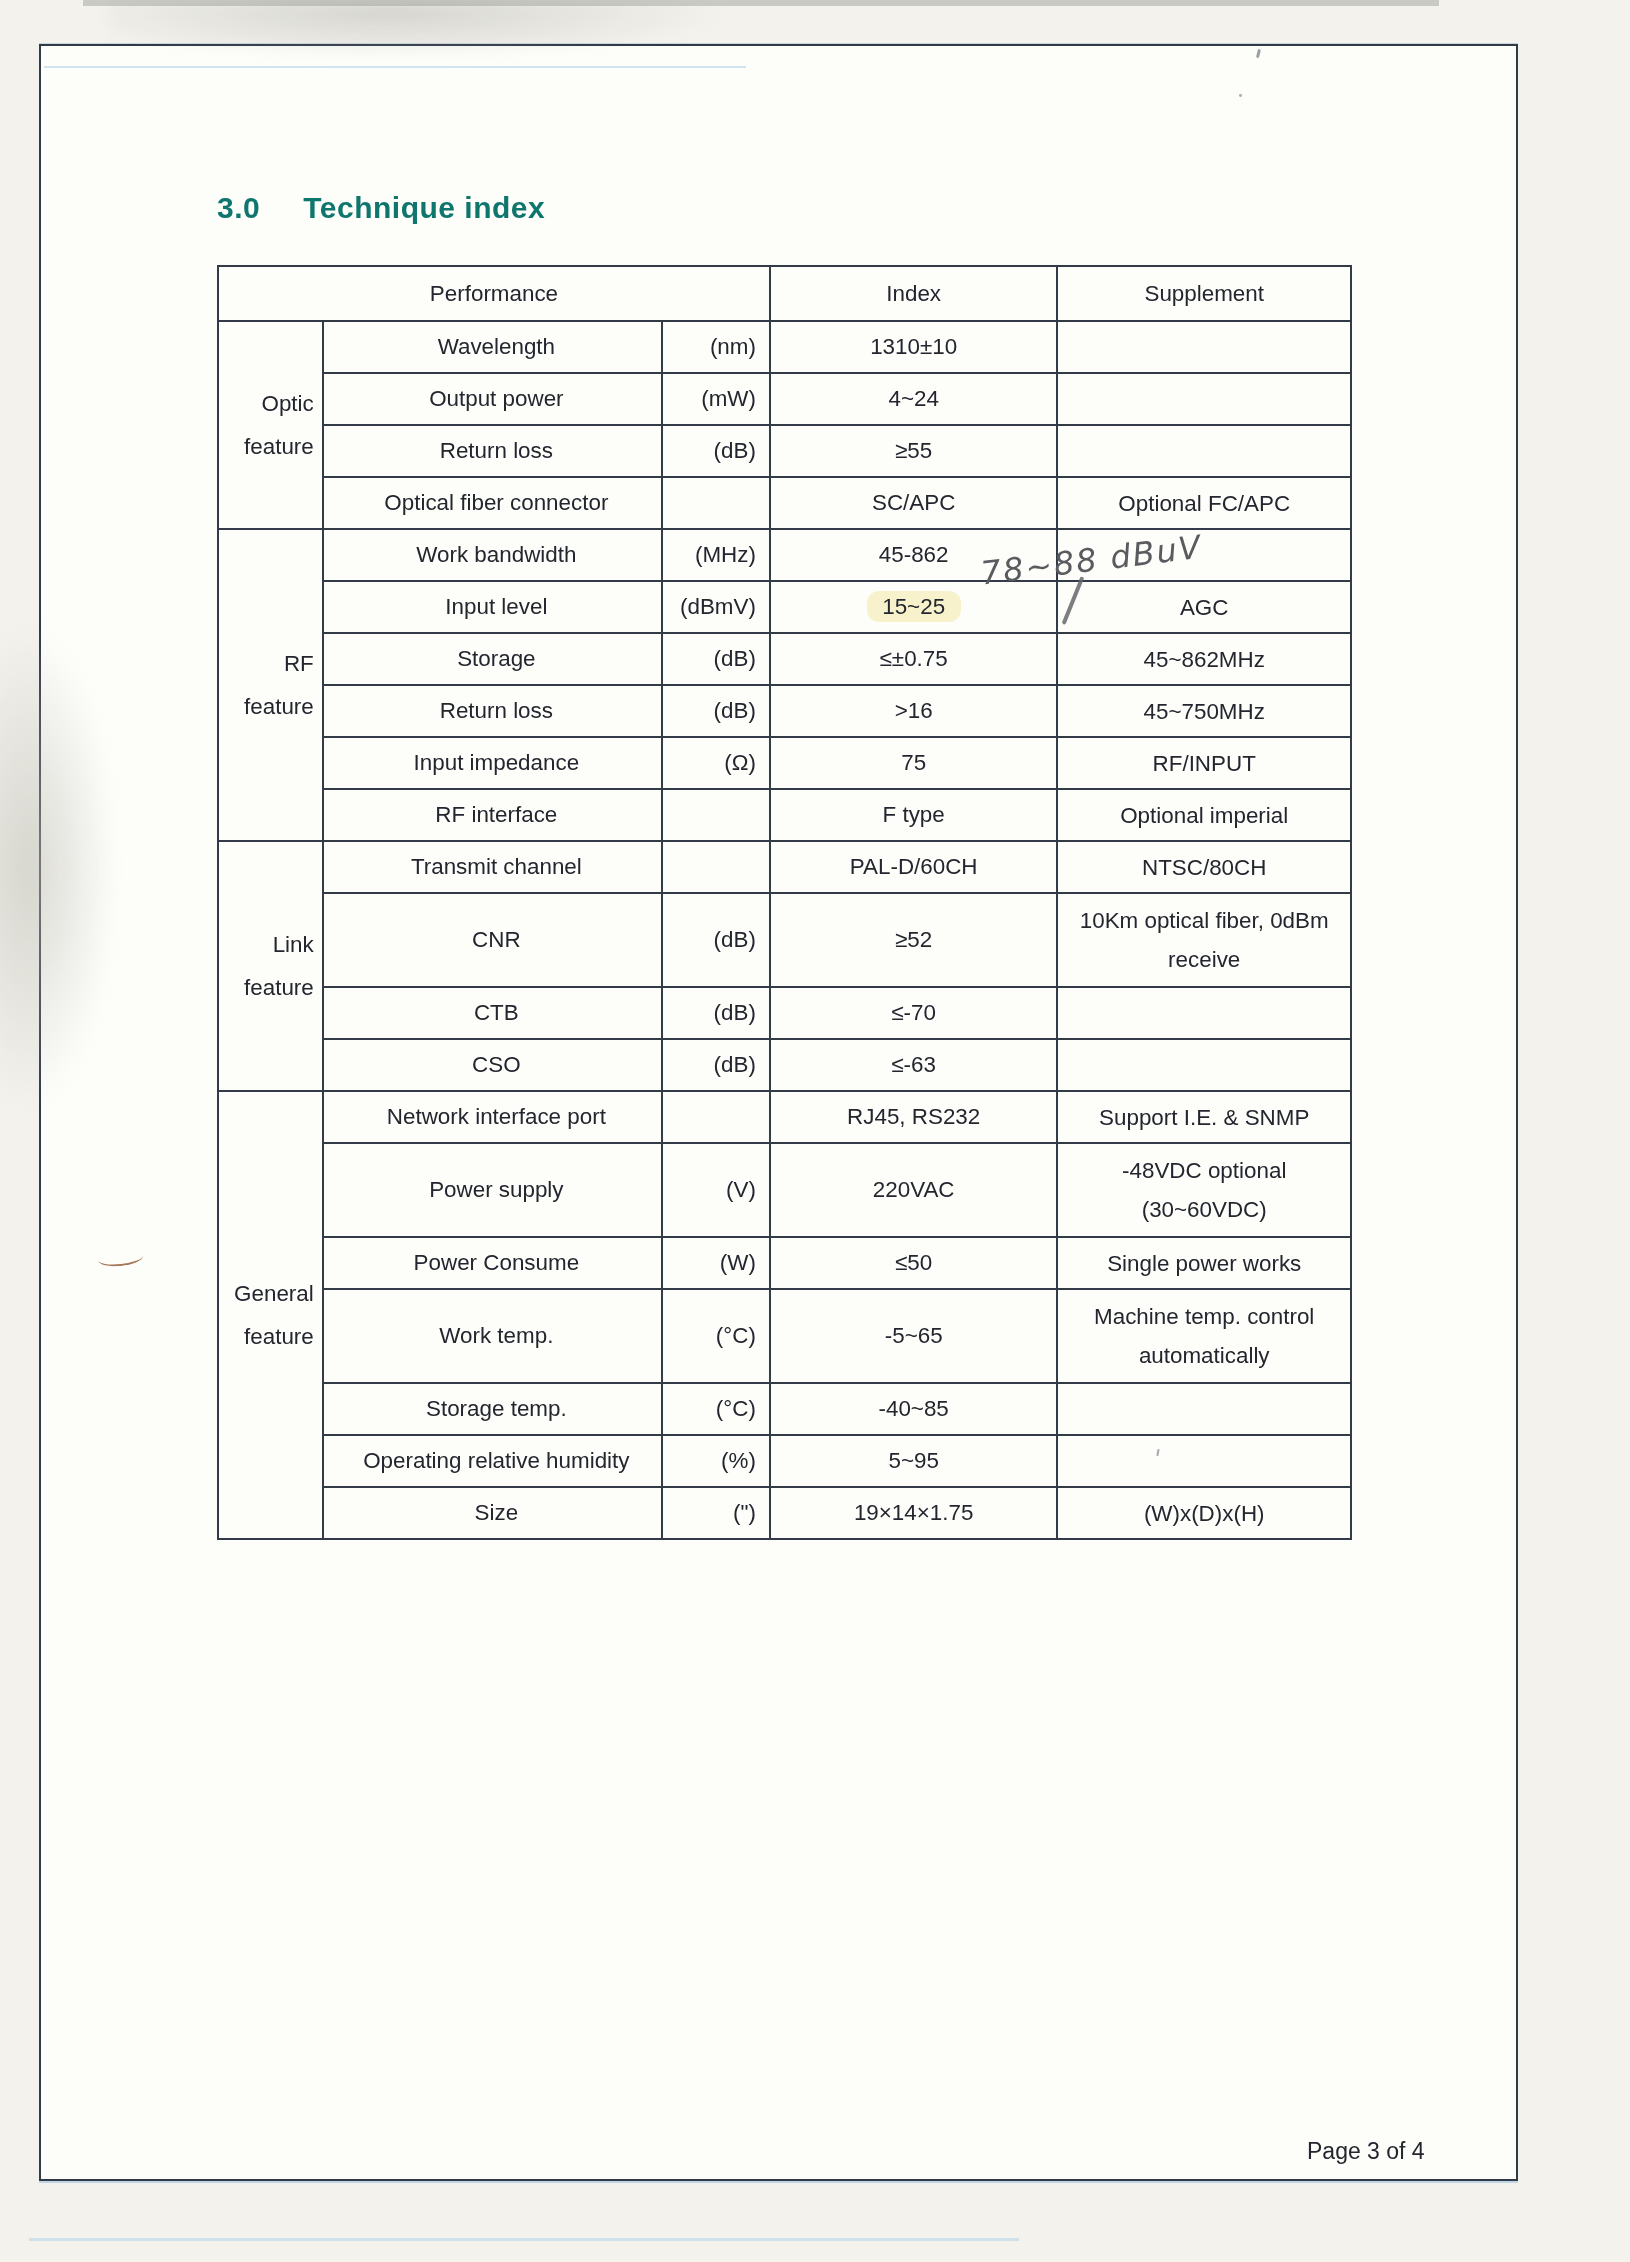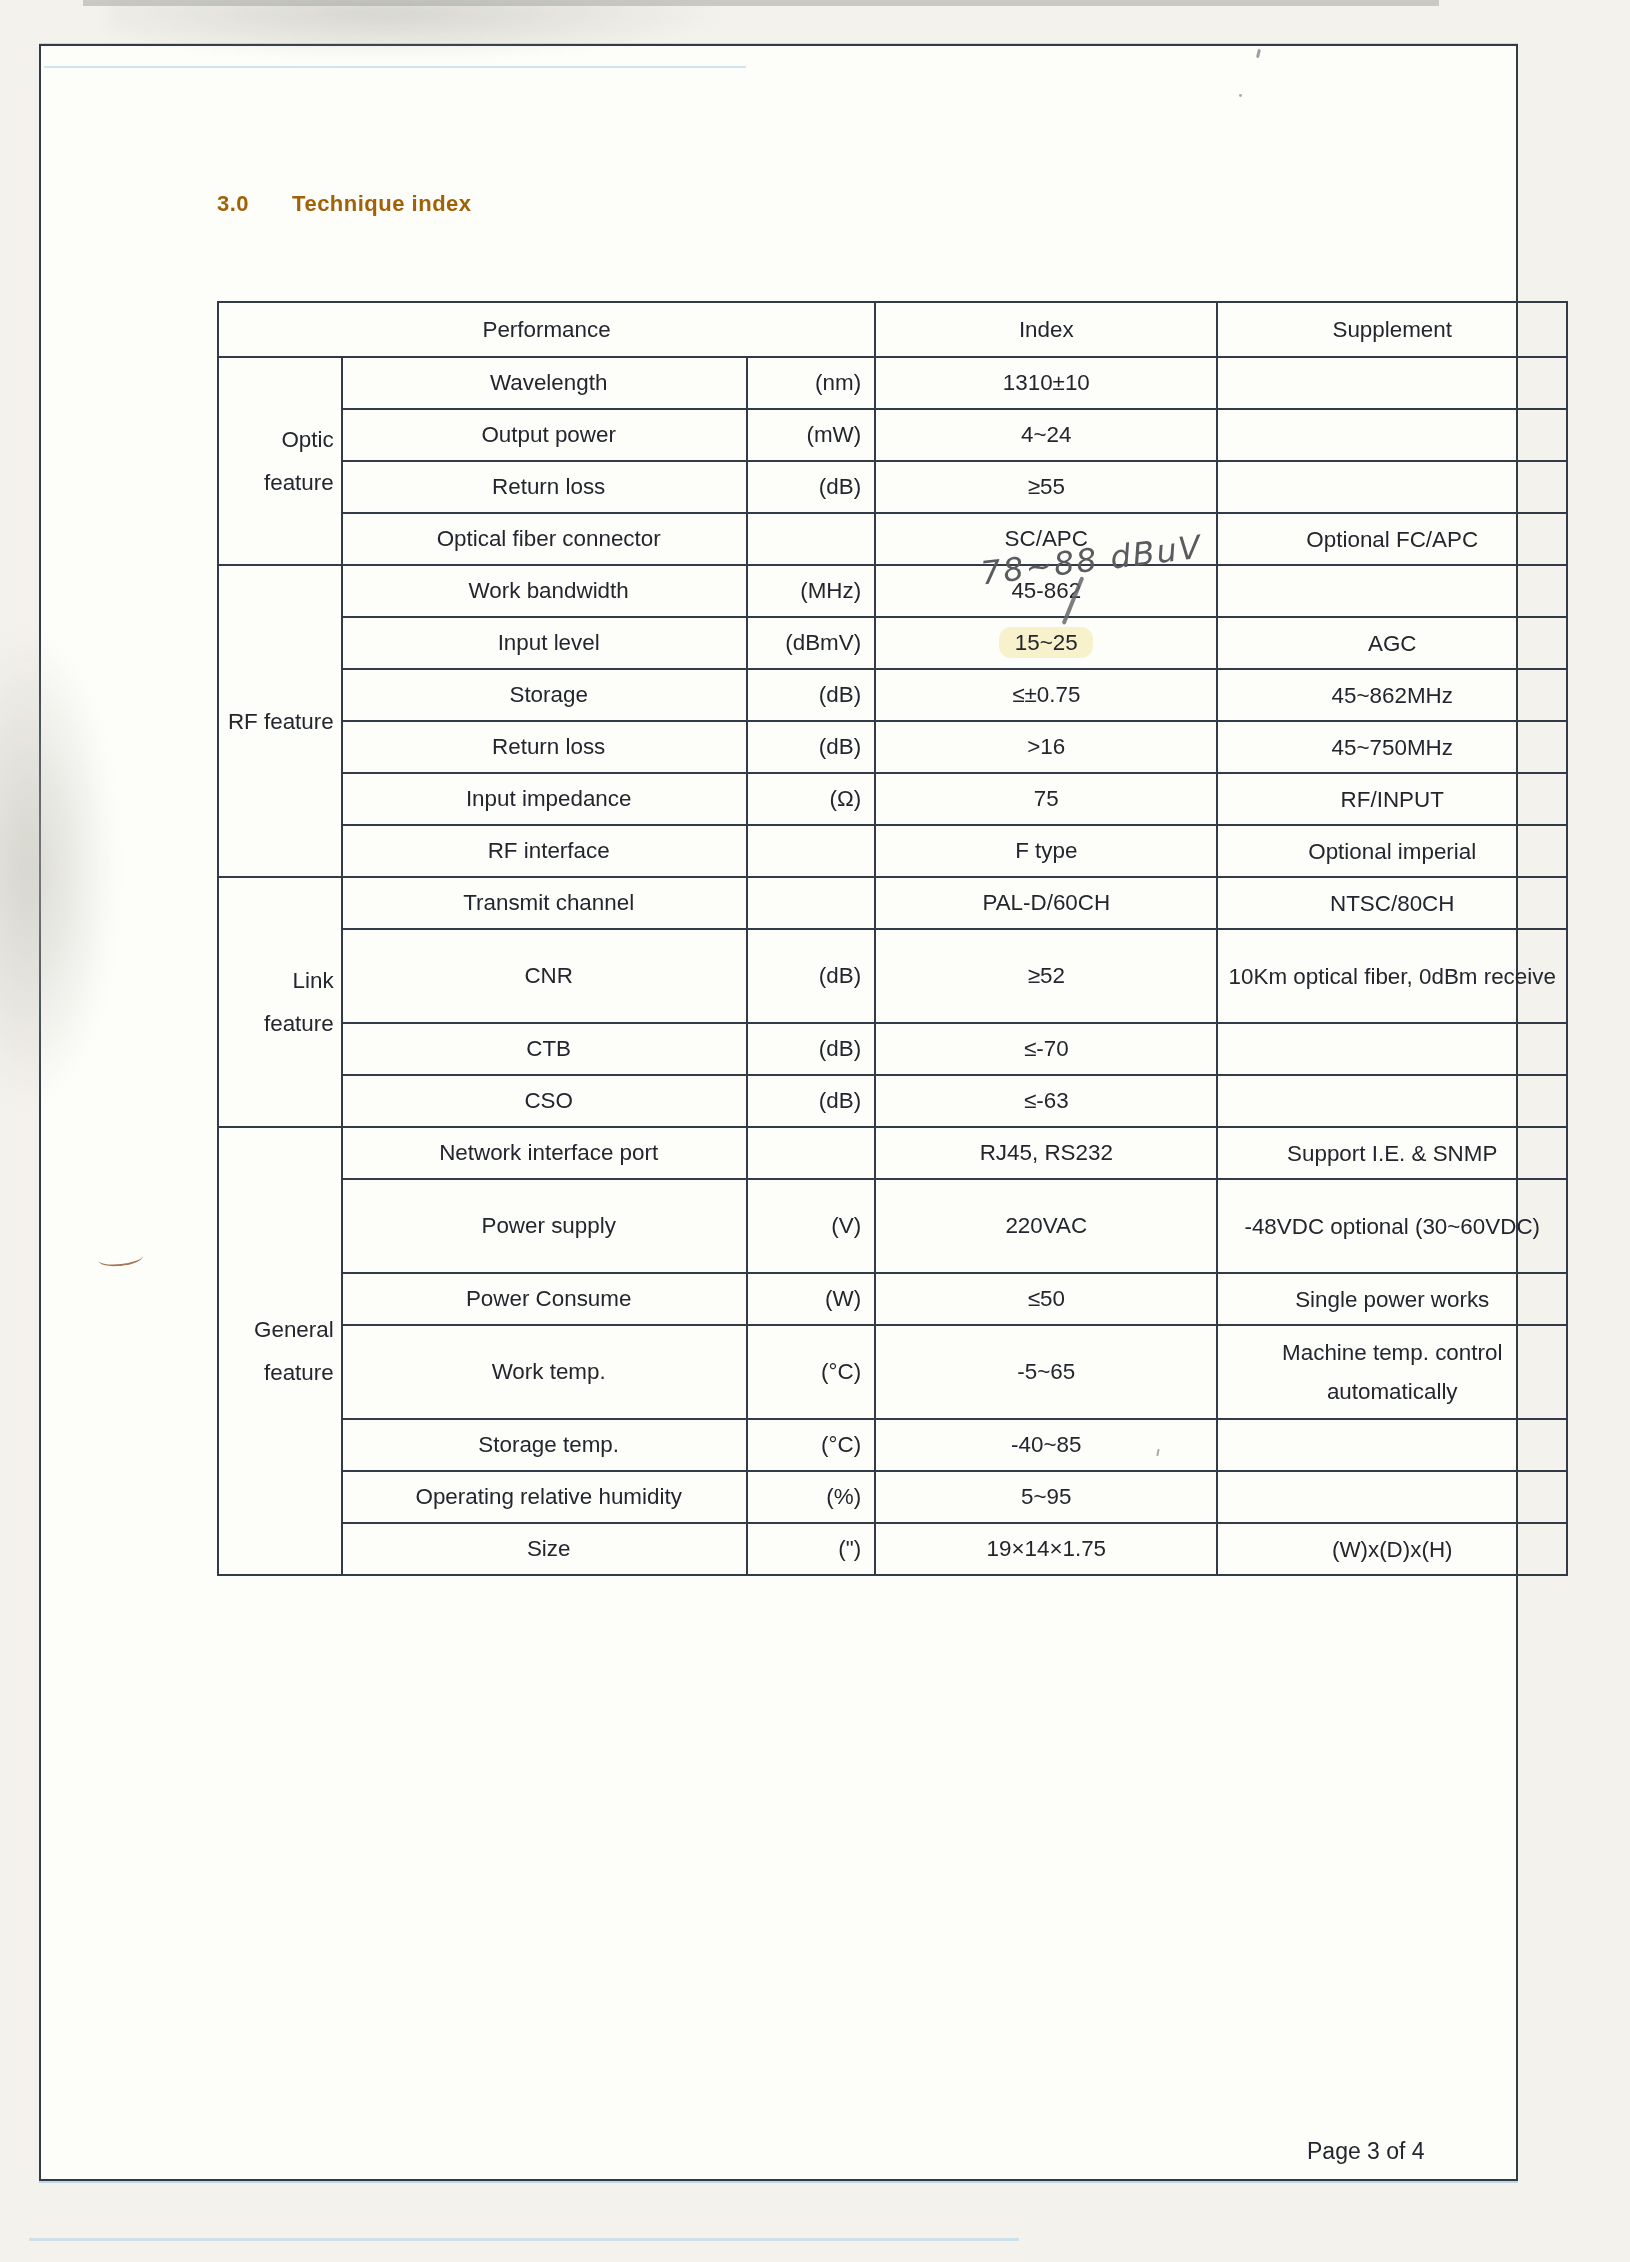--- a/index.html
+++ b/index.html
@@ -26,28 +26,28 @@
     background:radial-gradient(ellipse at 40% 50%, rgba(190,189,180,.55), rgba(190,189,180,0) 70%);
     filter:blur(9.8px);}
   .fleck-brown{left:98px;top:1250px;width:45px;height:13.7px;border-radius:50%;
     border-bottom:2.9px solid #96603a;transform:rotate(-6deg);opacity:.85;}
   .speck-a{left:1257px;top:49px;width:2.9px;height:8.8px;background:#9aa0a8;transform:rotate(14deg);border-radius:2px;}
   .speck-b{left:1239px;top:94px;width:2.9px;height:2.9px;background:#a7acb3;border-radius:50%;}
   .speck-c{left:1157px;top:1449px;width:2px;height:6.8px;background:#8d939b;transform:rotate(10deg);opacity:.8;}
   .streak-bottom{left:29px;top:2238px;width:990px;height:2.9px;background:#b5d3e8;opacity:.6;}
 
   
-  .title{position:absolute;left:217px;top:191px;font-size:22px;font-weight:bold;color:#a16207;letter-spacing:0.5px;}
+  .title{position:absolute;left:217px;top:191px;font-size:30px;font-weight:bold;color:#0f766e;letter-spacing:0.5px;}
   .title .num{margin-right:43px;}
 
   
   .spec{
-    position:absolute;left:217px;top:265px;width:1351px;
+    position:absolute;left:217px;top:265px;width:1135px;
     border-collapse:collapse;table-layout:fixed;
-    font-size:22.4px;color:#23262e;margin-top:36px;
+    font-size:22.4px;color:#23262e;
   }
   .spec col.c-cat{width:104px;}
   .spec col.c-param{width:338px;}
   .spec col.c-unit{width:107px;}
   .spec col.c-idx{width:286px;}
   .spec col.c-supp{width:292px;}
   .spec td,.spec th{
     border:2px solid #333b49;background:transparent;
     font-weight:normal;vertical-align:middle;
     overflow:hidden;

